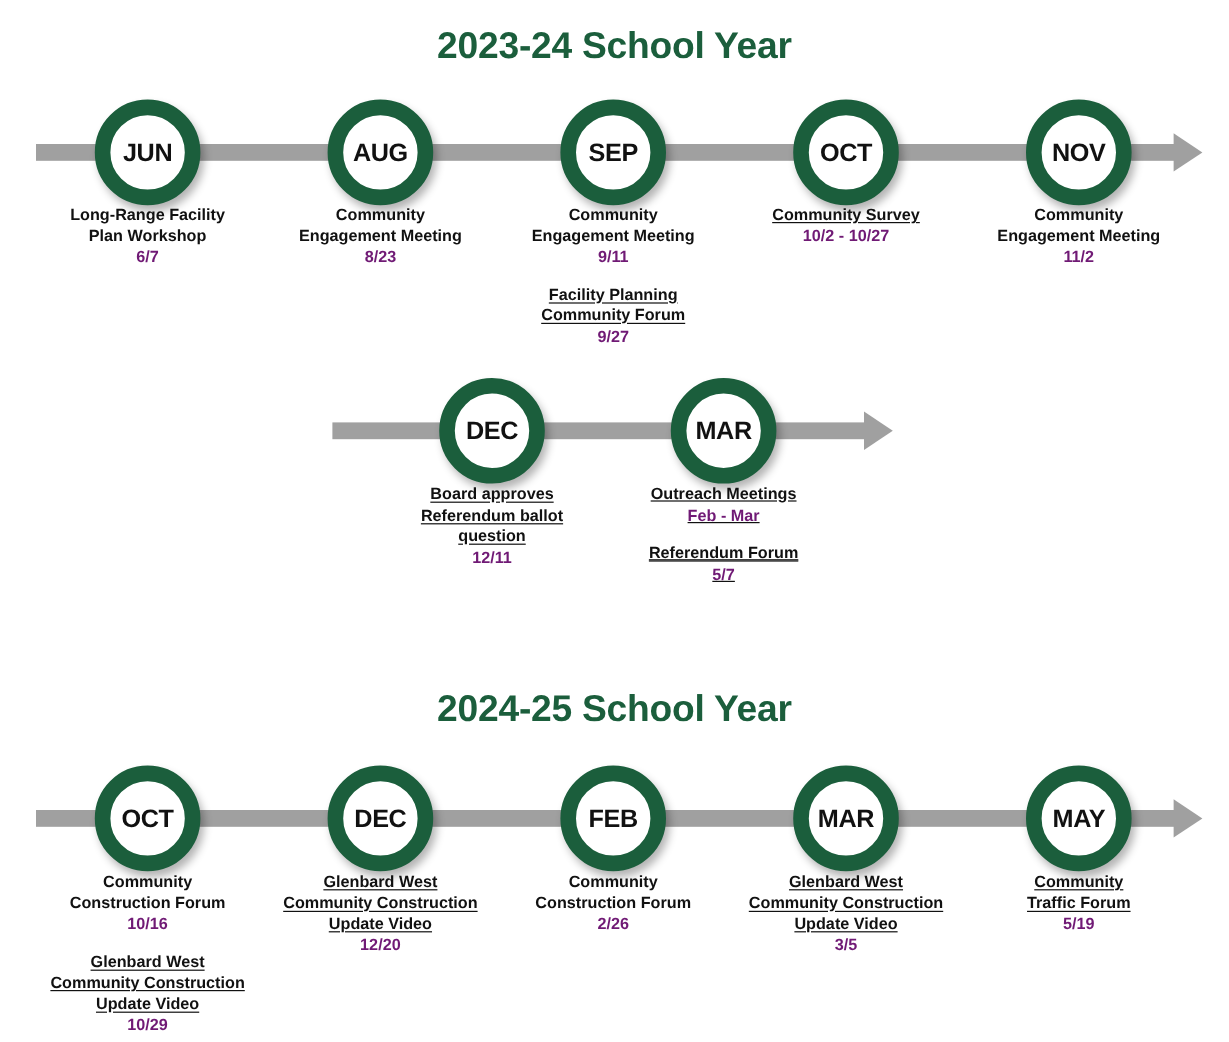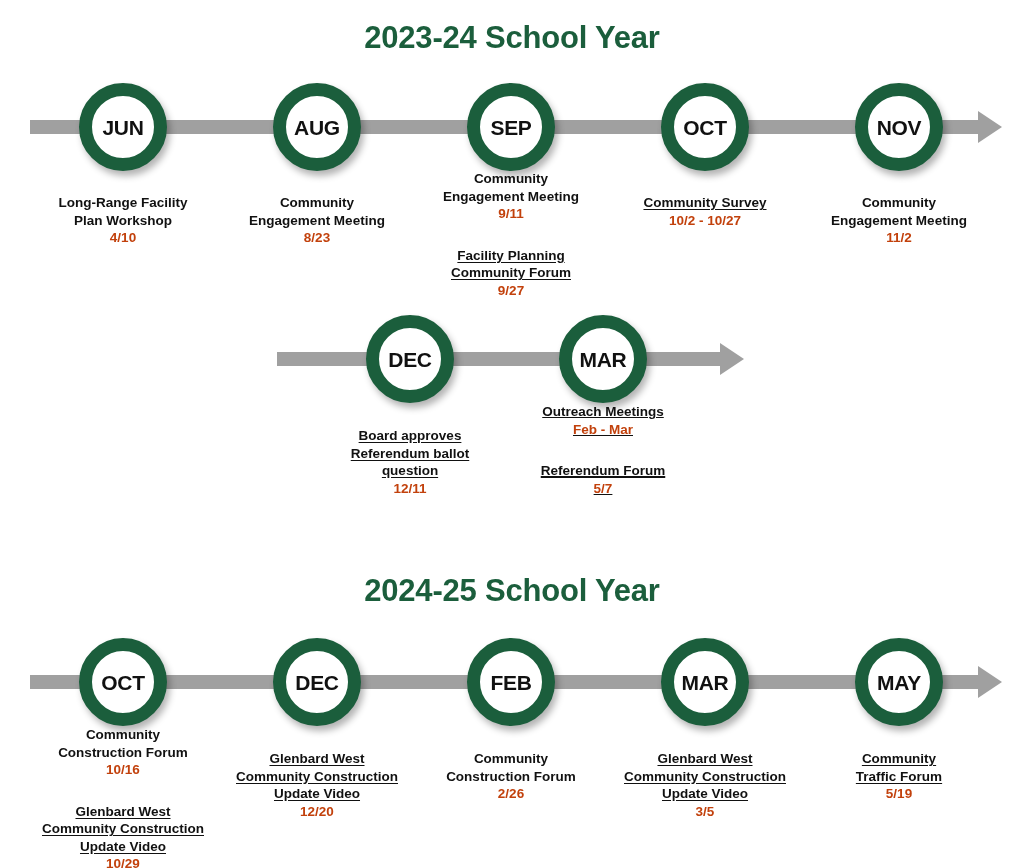--- a/index.html
+++ b/index.html
@@ -75,37 +75,37 @@
     line-height: 1;
     text-align: right;
   }
 
   
   .event-col {
     position: absolute;
     text-align: center;
   }
   .event-group { margin-bottom: 14px; }
-  .event-group:last-child { margin-bottom: 0; margin-top: 24px; }
+  .event-group:last-child { margin-bottom: 0; }
 
   .event-name {
     font-size: 13.5px;
     font-weight: bold;
     color: #111111;
     line-height: 17.5px;
     white-space: nowrap;
   }
   .event-name.link {
     text-decoration: underline;
     text-underline-offset: 1.5px;
   }
   .event-date {
     font-size: 13.5px;
     font-weight: bold;
-    color: #c2410c;
+    color: #701a75;
     line-height: 17.5px;
     white-space: nowrap;
   }
 </style>
 </head>
 <body>
 
 <div class="section-title" id="title-2023">2023-24 School Year</div>
 
 <div class="timeline-row" id="row-2023-main" style="left:0px; top:68px; width:1024px;">
@@ -127,21 +127,21 @@
   </div>
   <div class="node" style="left:855px;">
     <span class="node-label">NOV</span>
   </div>
 </div>
 
 <div class="event-col" style="left:23px; top:170px; width:200px;">
   <div class="event-group">
     <div class="event-name">Long-Range Facility</div>
     <div class="event-name">Plan Workshop</div>
-    <div class="event-date">4/10</div>
+    <div class="event-date">6/7</div>
   </div>
 </div>
 
 <div class="event-col" style="left:217px; top:170px; width:200px;">
   <div class="event-group">
     <div class="event-name">Community</div>
     <div class="event-name">Engagement Meeting</div>
     <div class="event-date">8/23</div>
   </div>
 </div>

